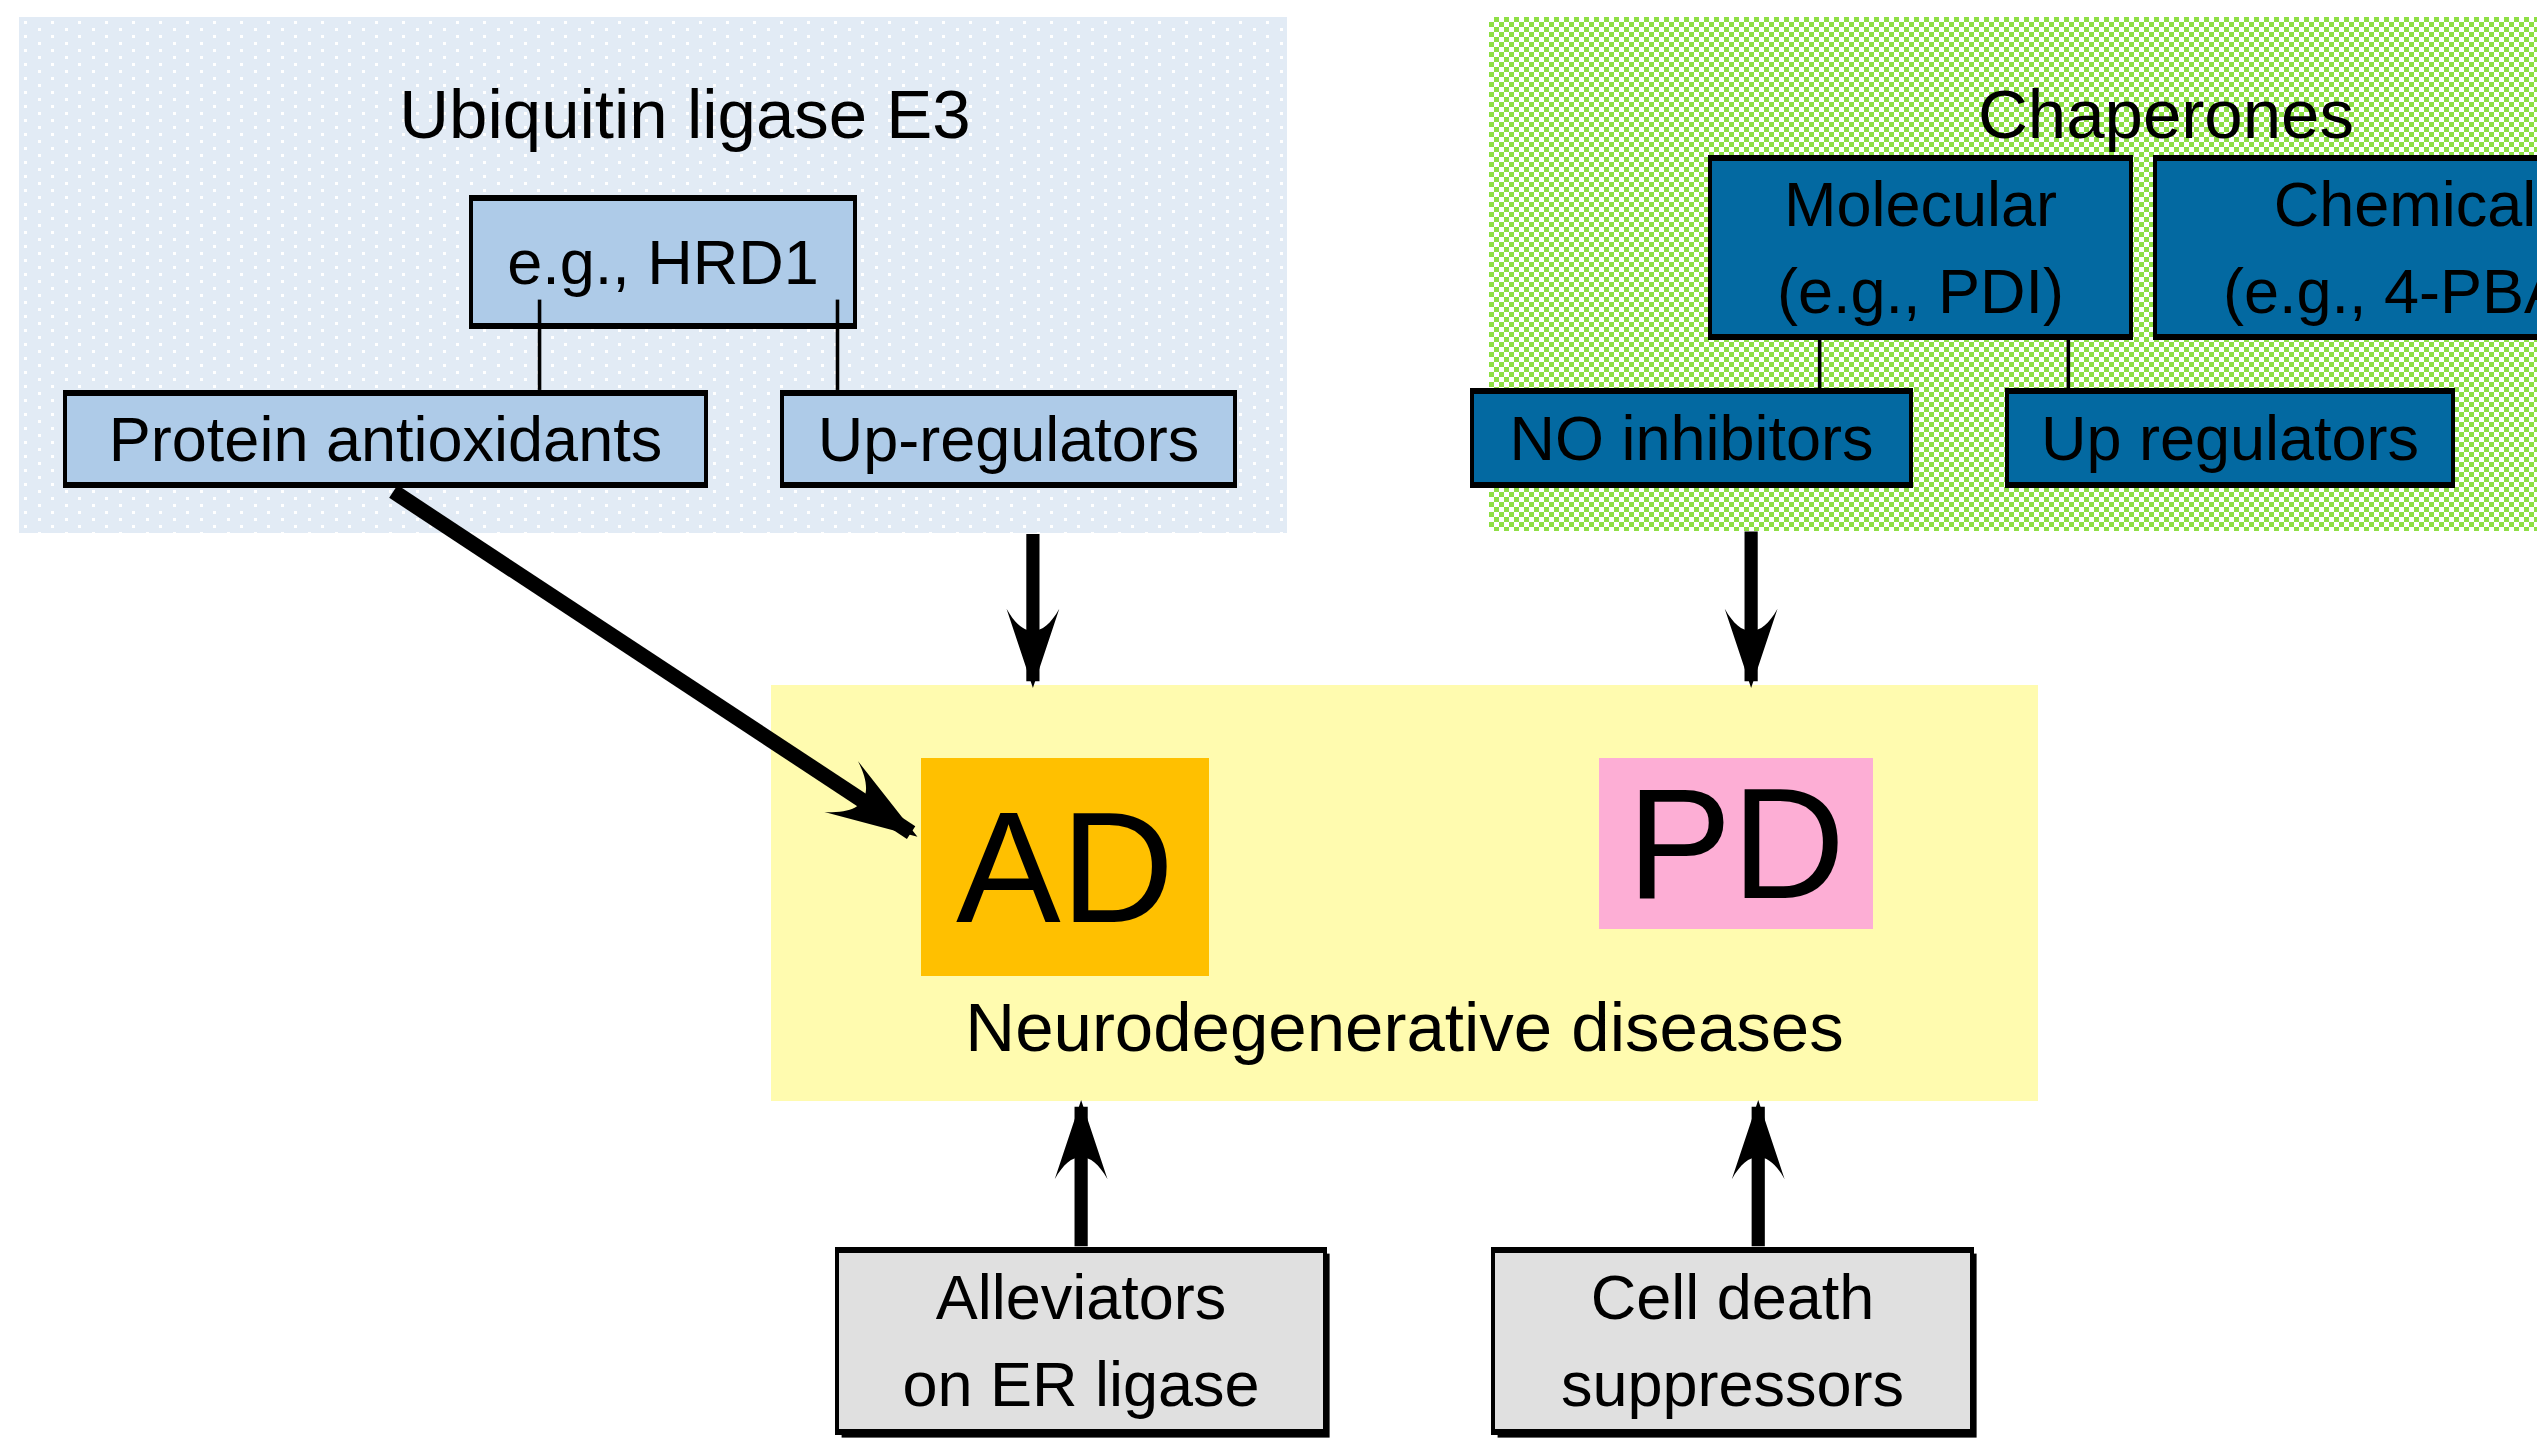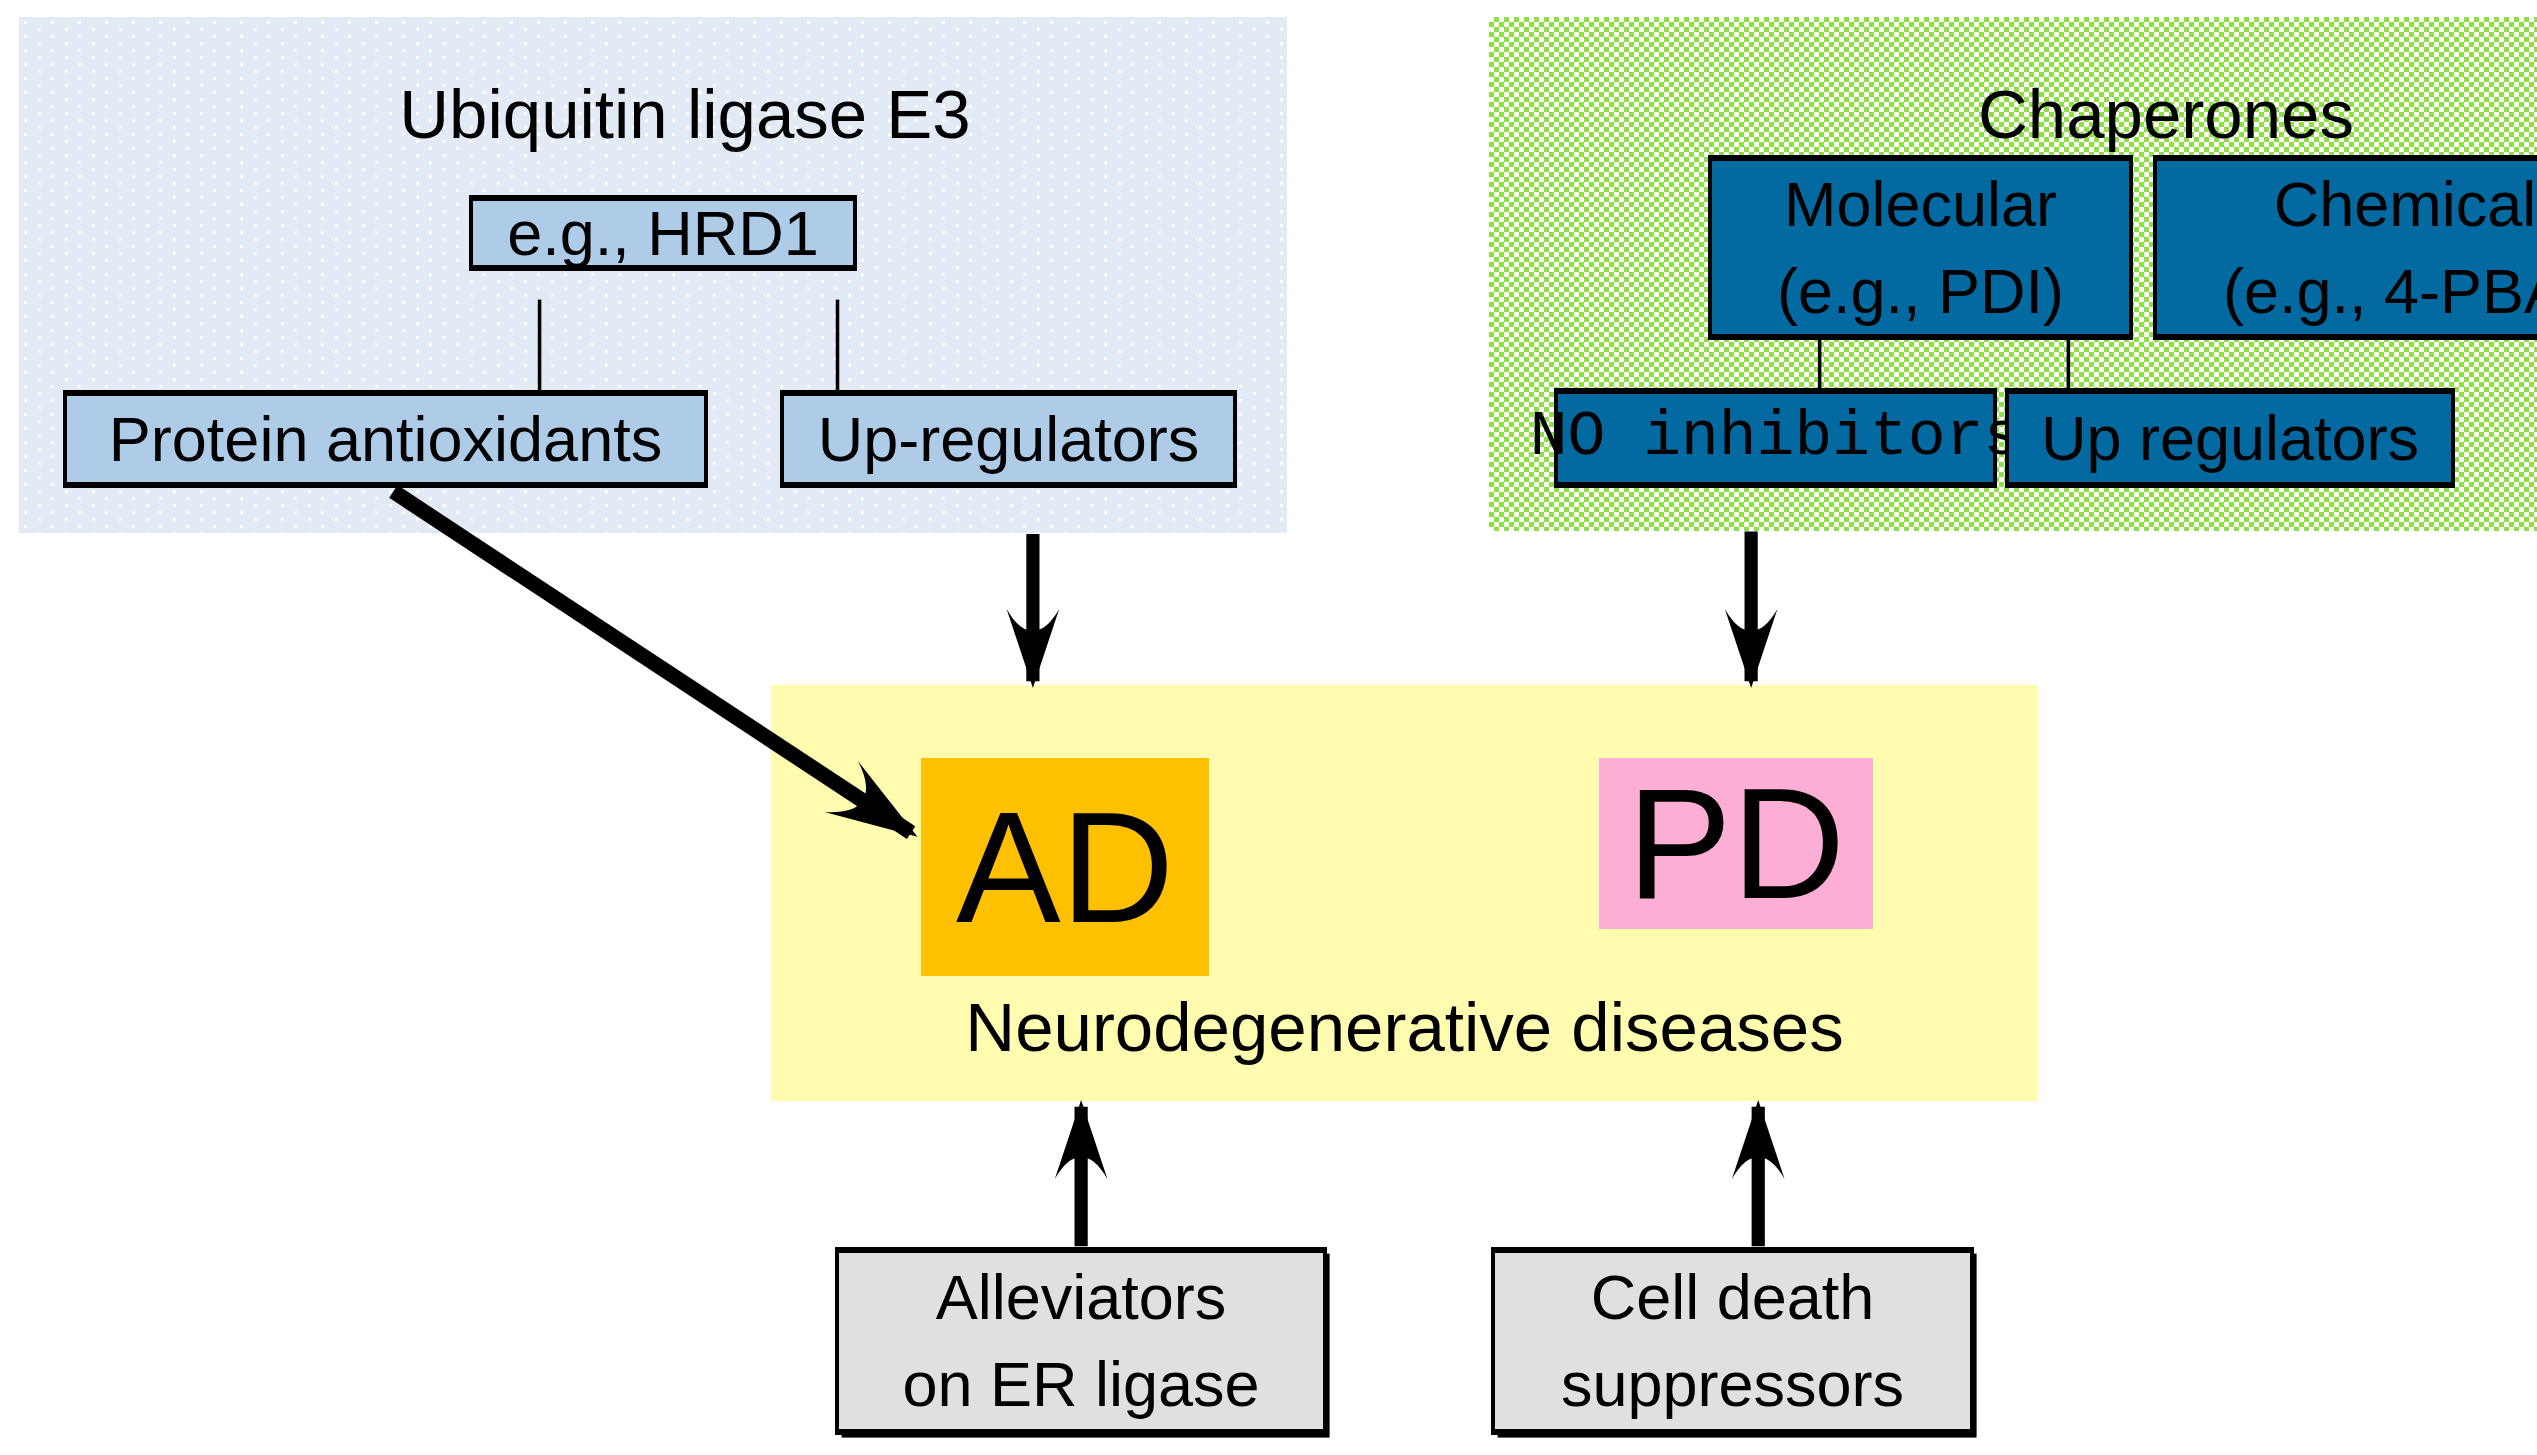--- a/index.html
+++ b/index.html
@@ -84,21 +84,21 @@
 </style>
 </head>
 <body>
 
 <div id="canvas">
 
   <div class="abs blue-pattern" style="left:19px; top:17px; width:1268px; height:516px;"></div>
 
   <div class="section-title" style="left:350px; top:75px; width:670px;">Ubiquitin ligase E3</div>
 
-  <div class="abs node blue-node" style="left:469px; top:195px; width:388px; height:76px;">
+  <div class="abs node blue-node" style="left:469px; top:195px; width:388px; height:134px;">
     <span>e.g., HRD1</span>
   </div>
 
   <div class="abs node blue-node" style="left:63px; top:390px; width:645px; height:98px;">
     <span>Protein antioxidants</span>
   </div>
 
   <div class="abs node blue-node" style="left:780px; top:390px; width:457px; height:98px;">
     <span>Up-regulators</span>
   </div>
@@ -110,21 +110,21 @@
   <div class="abs node green-node" style="left:1708px; top:155px; width:425px; height:185px; flex-direction:column;">
     <div>Molecular</div>
     <div>(e.g., PDI)</div>
   </div>
 
   <div class="abs node green-node" style="left:2153px; top:155px; width:504px; height:185px; flex-direction:column;">
     <div>Chemical</div>
     <div>(e.g., 4-PBA)</div>
   </div>
 
-  <div class="abs node green-node" style="left:1554px; top:388px; width:443px; height:100px;font-family:Liberation Mono, monospace;">
+  <div class="abs node green-node" style="left:1470px; top:388px; width:443px; height:100px;">
     <span>NO inhibitors</span>
   </div>
 
   <div class="abs node green-node" style="left:2005px; top:388px; width:450px; height:100px;">
     <span>Up regulators</span>
   </div>
 
   <div class="abs yellow-panel" style="left:771px; top:685px; width:1267px; height:416px;">
     <div class="disease-box ad-box" style="left:150px; top:73px; width:288px; height:218px;">
       <span>AD</span>

